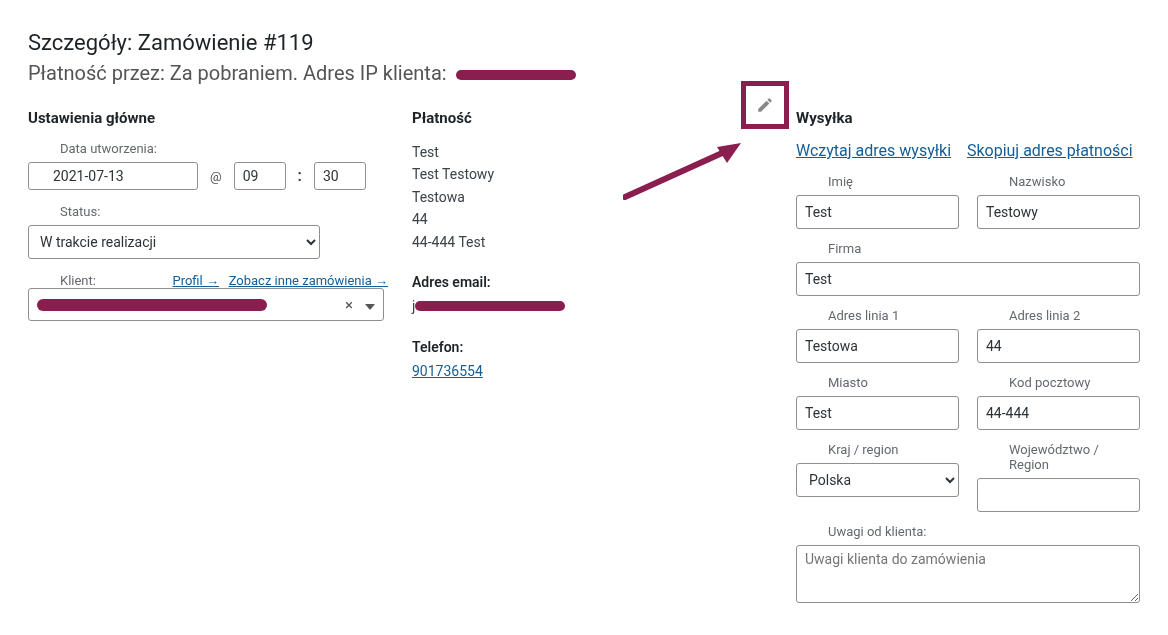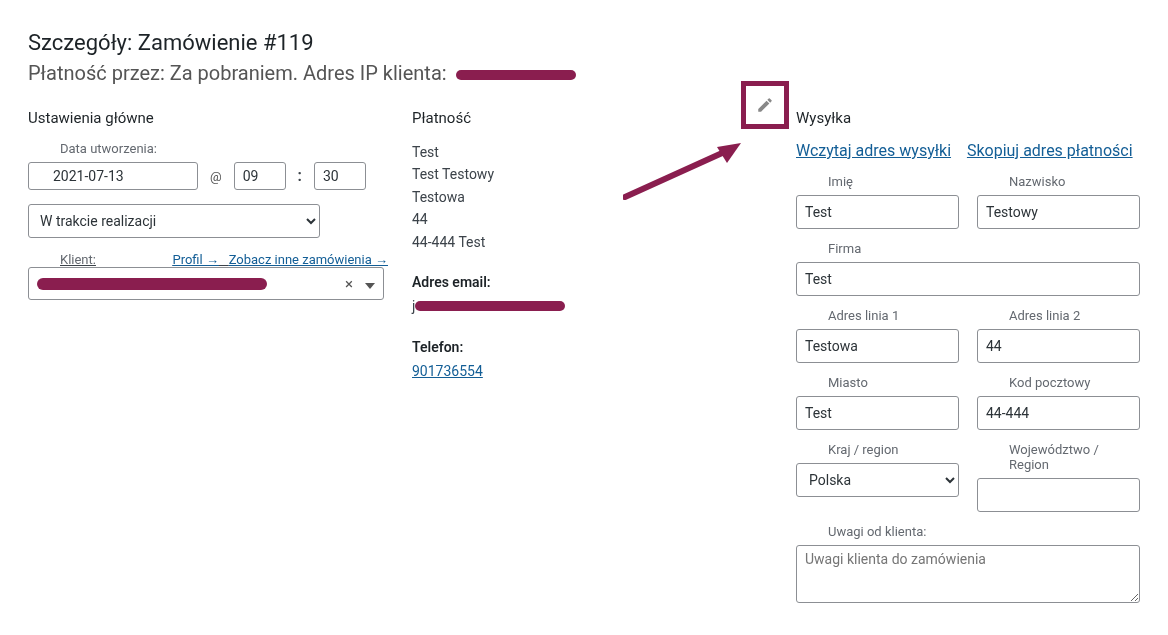--- a/index.html
+++ b/index.html
@@ -50,21 +50,21 @@
     .cols {
       display: flex;
       gap: 24px;
       align-items: flex-start;
     }
     .col1 { width: 360px; }
     .col2 { width: 360px; }
     .col3 { flex: 1; position: relative; }
     h3.sect {
       font-size: 15px;
-      font-weight: 400;
+      font-weight: 700;
       color: #1d2327;
       margin-bottom: 14px;
     }
     .label {
       font-size: 13px;
       color: #646970;
       margin-bottom: 6px;
       display: block;
       margin-left: 32px;
     }
@@ -80,21 +80,21 @@
     }
     input.date { width: 170px; padding-left: 24px; }
     input.hh, input.mm { width: 52px; text-align: left; }
     .at { display:inline-block; margin: 0 8px; color:#555; font-size:13px;}
     .colon { display:inline-block; margin: 0 8px; font-weight:600; }
     select.status {
       width: 292px;
       height: 34px;
       padding: 4px 7px;
     }
-    .client-row { display:flex; justify-content:space-between; align-items:center;text-decoration:underline;}
+    .client-row { display:flex; justify-content:space-between; align-items:center;}
     .links { font-size: 13px; }
     a.link { color: #135e96; text-decoration: underline; cursor: pointer; }
     .client-select {
       width: 356px;
       border: 1px solid #8c8f94;
       border-radius: 3px;
       padding: 6px 8px;
       display:flex; align-items:center; justify-content:space-between;
       background:#fff;
     }
@@ -164,20 +164,21 @@
       <div class="field-row">
         <span class="label">Data utworzenia:</span>
         <input class="date" type="text" value="2021-07-13" style="">
         <span class="at">@</span>
         <input class="hh" type="text" value="09" style="">
         <span class="colon">:</span>
         <input class="mm" type="text" value="30" style="">
       </div>
 
       <div class="field-row">
+        <span class="label">Status:</span>
         <select class="status">
           <option>W trakcie realizacji</option>
         </select>
       </div>
 
       <div class="field-row">
         <div class="client-row">
           <span class="label" style="margin-bottom:0;">Klient:</span>
           <span class="links">
             <a class="link">Profil →</a>

